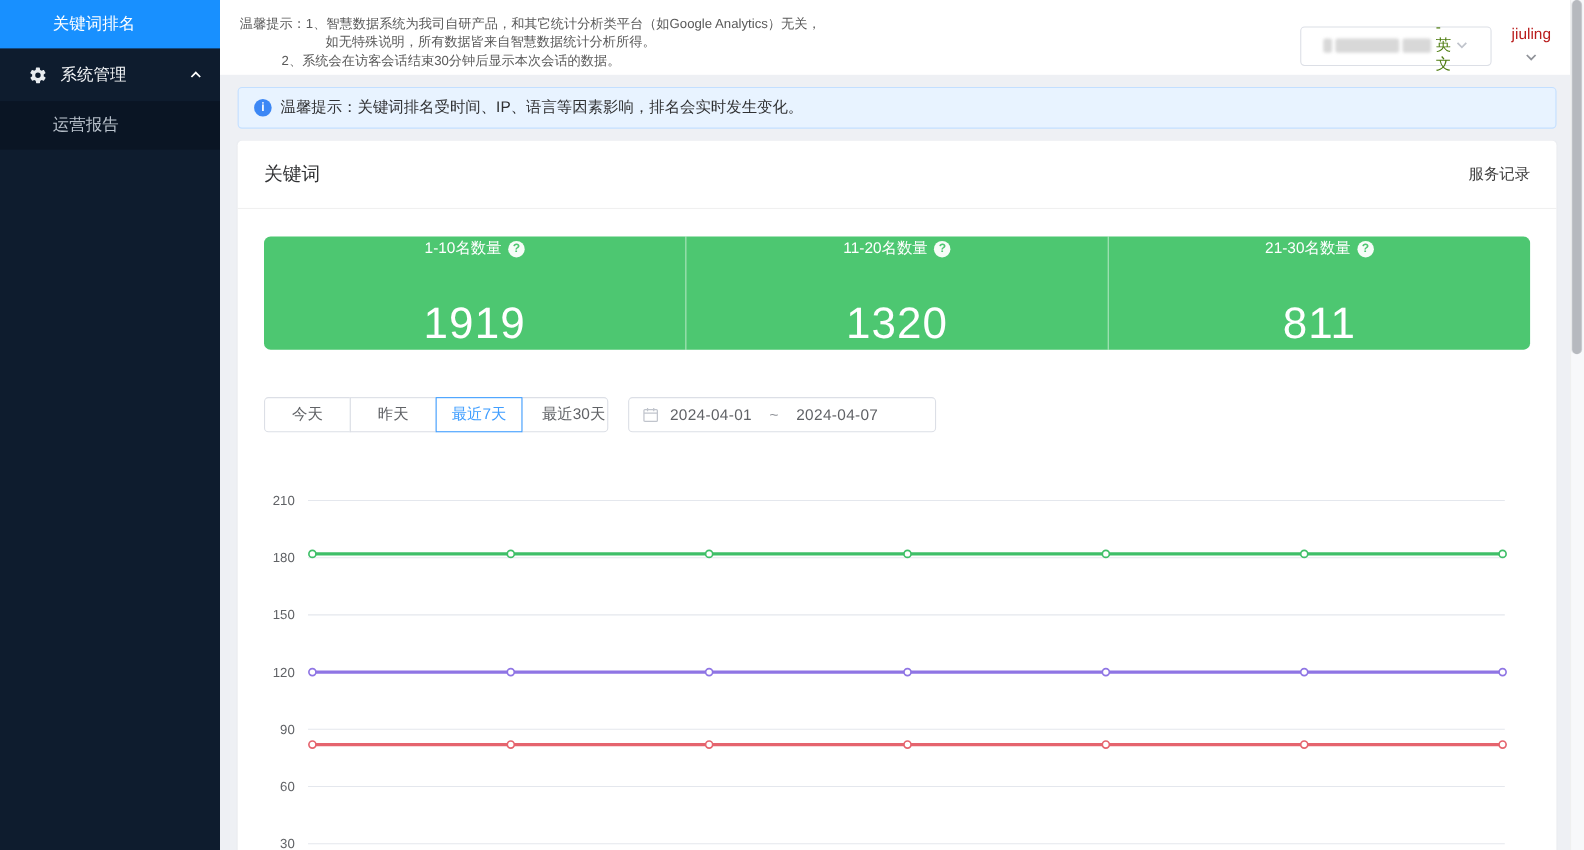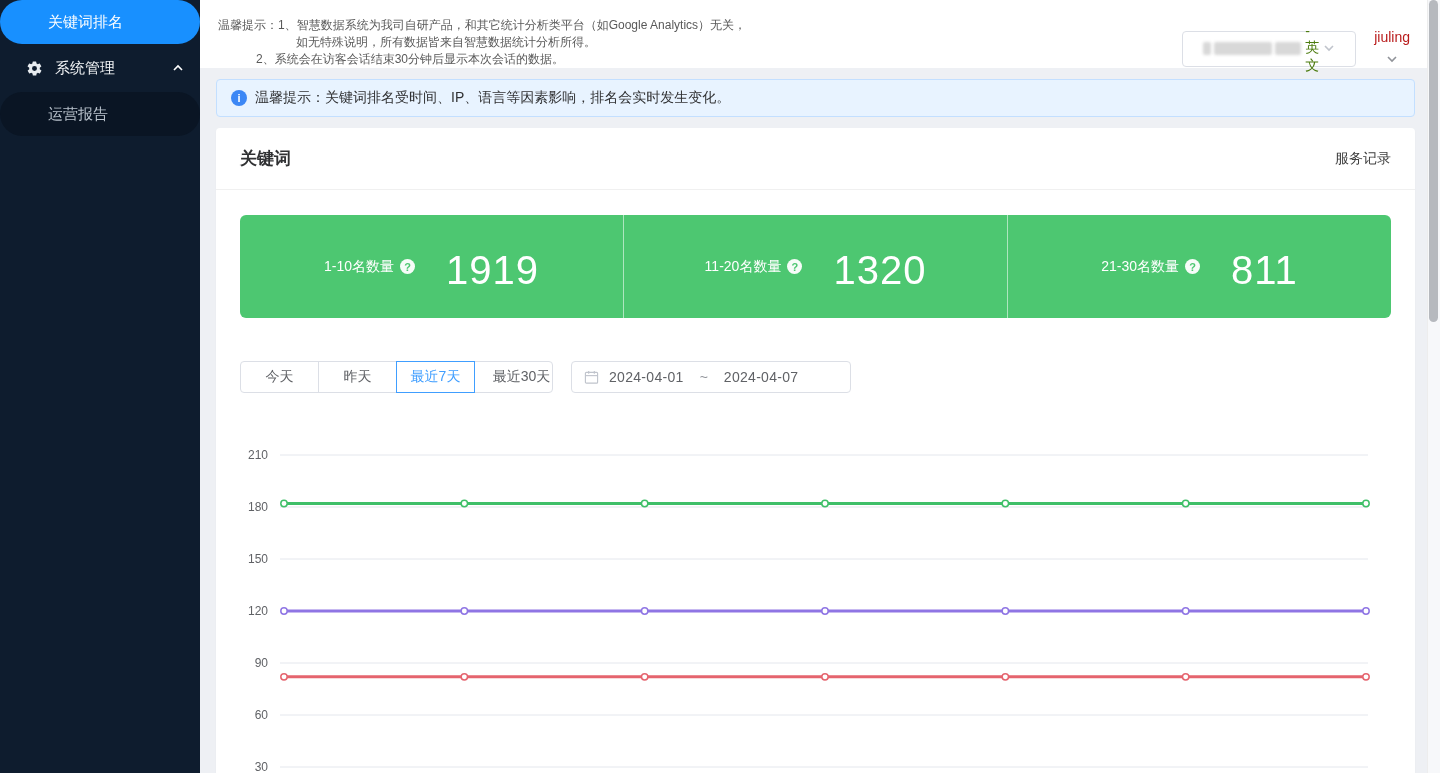--- a/index.html
+++ b/index.html
@@ -8,29 +8,29 @@
   .app { display:flex; width:1440px; height:773px; }
 
   
   .sidebar { width:200px; min-width:200px; height:100%; background:#0e1c2e; color:#fff; }
   .logo { display:flex; align-items:center; gap:10px; padding:18px 14px 20px 14px; }
   .logo-text { font-size:23px; font-weight:bold; letter-spacing:1px; color:#fff; }
   .menu-group-title { display:flex; align-items:center; gap:12px; height:48px; padding:0 16px 0 26px;
     font-size:15px; color:#f2f4f6; cursor:pointer; }
   .menu-group-title .label { flex:1; }
   .submenu-item { height:44px; line-height:44px; padding-left:48px; font-size:15px; color:#b9c2cc;
-    background:#0a1524; cursor:pointer;border-radius:22px; }
+    background:#0a1524; cursor:pointer; }
   .submenu-item.active { background:#1890ff; color:#fff; }
   .micon { width:17px; height:17px; display:inline-flex; }
   .chev { width:12px; height:12px; display:inline-flex; }
 
   
   .main { flex:1; display:flex; flex-direction:column; }
   .topbar { height:68px; background:#fff; display:flex; justify-content:space-between;
-    align-items:flex-end; padding:8px 30px 0 18px; }
+    align-items:center; padding:8px 30px 0 18px; }
   .disclaimer { font-size:12px; color:#595959; line-height:17px; }
   .disclaimer .l2 { padding-left:78px; }
   .disclaimer .l3 { padding-left:38px; }
   .topbar-right { display:flex; align-items:center; gap:18px; margin-top:7px; }
   .select-box { display:flex; align-items:center; width:174px; height:36px; border:1px solid #dcdfe6;
     border-radius:4px; background:#fff; padding:0 20px; gap:4px; font-size:14px; color:#4d7c0f; }
   .redacted { display:inline-flex; gap:3px; align-items:center; }
   .redacted i { display:inline-block; height:13px; background:#d8d8d8; border-radius:2px; filter:blur(1.5px); }
   .redacted i.a { width:8px; } .redacted i.b { width:58px; } .redacted i.c { width:26px; }
   .select-box .sel-chev { margin-left:auto; }
@@ -43,27 +43,27 @@
     border:1px solid #c3dfff; border-radius:4px; padding:0 14px; font-size:14px; color:#303133; }
   .info-icon { width:16px; height:16px; border-radius:50%; background:#3c87f5; color:#fff;
     font-size:11px; font-weight:bold; display:inline-flex; align-items:center; justify-content:center;
     font-style:normal; flex:none; }
 
   
   .card { margin-top:11px; background:#fff; border-radius:4px; height:900px;
     box-shadow:0 1px 2px rgba(0,0,0,0.04); }
   .card-header { height:62px; display:flex; align-items:center; justify-content:space-between;
     padding:0 24px; border-bottom:1px solid #f0f0f0; }
-  .card-title { font-size:17px; font-weight:bold; color:#303133; }
+  .card-title { font-size:17px; font-weight:normal; color:#303133; }
   .service-link { font-size:14px; color:#404040; text-decoration:none; cursor:pointer; }
 
   
   .stats { margin:25px 24px 0 24px; height:103px; background:#4dc771; border-radius:6px;
     display:flex; align-items:stretch; }
-  .stat { flex:1; display:flex; align-items:center; justify-content:center;
+  .stat { flex:1; display:flex; flex-direction:column; align-items:center; justify-content:center;
     color:#fff; position:relative;gap:31px; }
   .stat + .stat { border-left:1px solid rgba(255,255,255,0.55); }
   .stat-label-row { display:flex; align-items:center; gap:6px; font-size:14px; }
   .q-icon { width:15px; height:15px; border-radius:50%; background:rgba(255,255,255,0.95);
     color:#4dc771; font-size:11px; font-weight:bold; display:inline-flex; align-items:center;
     justify-content:center; cursor:pointer; }
   .stat-value { font-size:40px; font-weight:400; letter-spacing:1px; margin-top:6px; line-height:1.1; }
 
   
   .filters { margin:43px 24px 0 24px; display:flex; align-items:center; }

